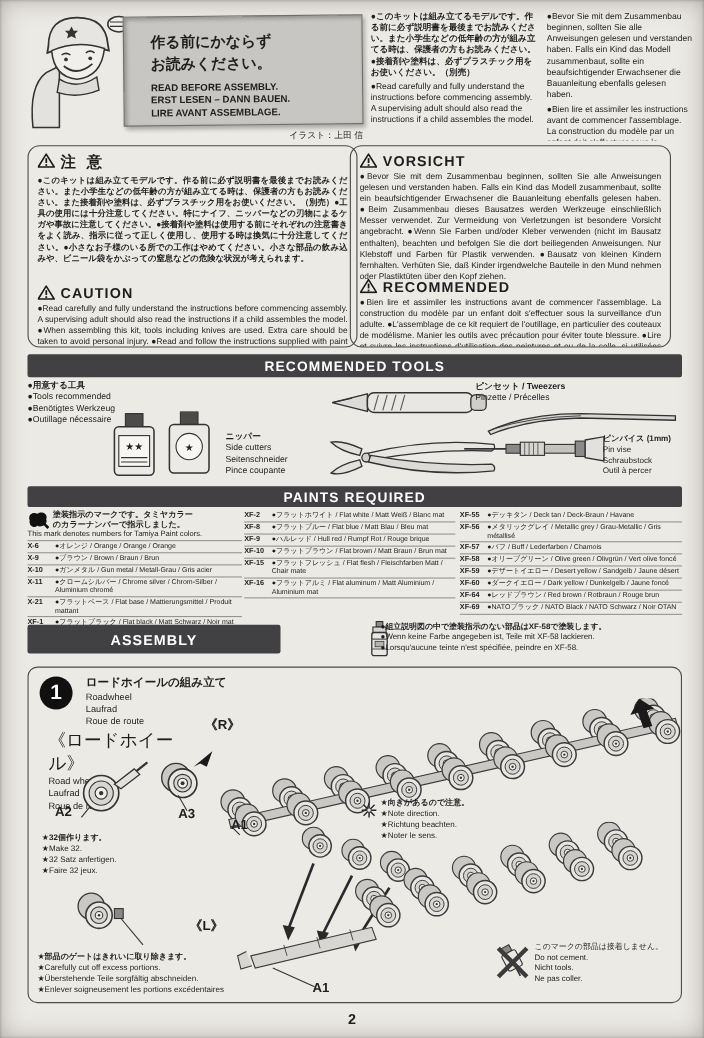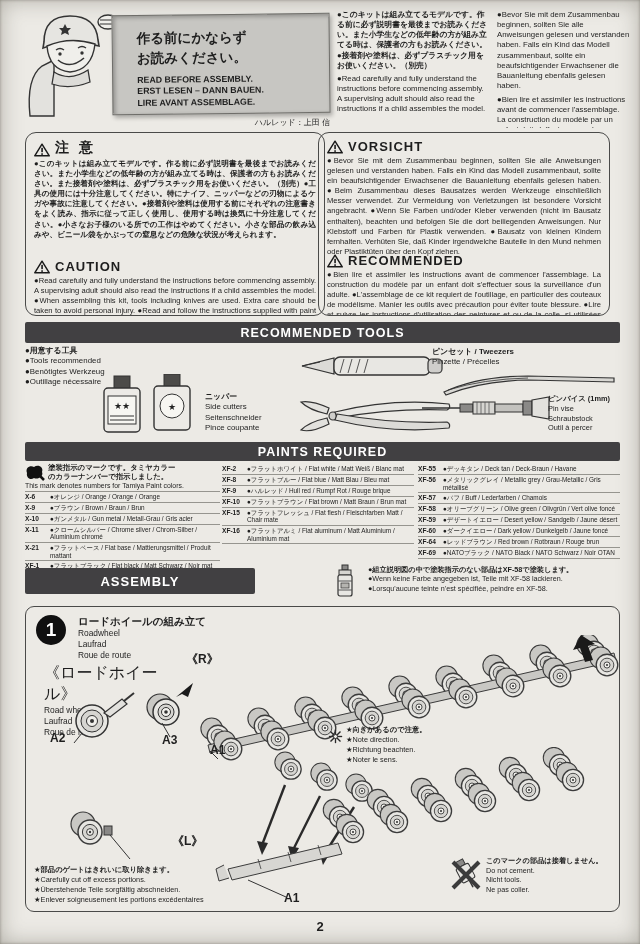--- a/index.html
+++ b/index.html
@@ -11,21 +11,21 @@
   .jp{font-weight:bold}
   .tiny{font-size:7.8px;line-height:1.3}
   .bar{background:#414042;color:#fff;font-weight:bold;text-align:center;
        font-size:12.5px;letter-spacing:1px;border-radius:2px;display:flex;align-items:center;justify-content:center}
   .sign{background:#c7c6c2;border:1px solid #6f6e6a;transform:rotate(-.6deg);
         box-shadow:inset 2px 2px 4px rgba(0,0,0,.28), 2px 3px 4px rgba(0,0,0,.28);padding:13px 6px 6px 24px}
   .sign .sjp{font-size:13.5px;font-weight:bold;line-height:1.5}
   .sign .slat{font-size:8.8px;font-weight:bold;line-height:1.35;margin-top:5px}
   .credit{font-size:8px;text-align:right}
   .wbox{border:1.6px solid #4a4a49;border-radius:11px;padding:6px 8px 4px;background:transparent;overflow:hidden}
-  .wtitle{display:flex;align-items:flex-end;gap:5px;margin-bottom:2px}
+  .wtitle{display:flex;align-items:flex-start;gap:5px;margin-bottom:2px}
   .wtitle .tt{font-weight:bold;font-size:13px;letter-spacing:1px}
   .wbody{font-size:7.6px;line-height:1.33;text-align:justify;margin-bottom:4px}
   .tri{width:16px;height:14px;flex:0 0 auto}
   .tlist div{font-size:7.9px;line-height:1.32;font-weight:bold}
   .tlist .lat{font-weight:normal}
   .prow{display:flex;gap:2px;border-bottom:.5px solid #96958f;padding:1px 0;align-items:flex-start}
   .pcode{font-weight:bold;font-size:6.6px;min-width:23px;line-height:1.2}
   .pname{font-size:6.4px;line-height:1.2}
   .pnote{font-size:7.4px;font-weight:bold;line-height:1.25}
   .pnote-en{font-size:6.9px;line-height:1.2;border-bottom:.5px solid #96958f;padding-bottom:1px}
@@ -91,21 +91,21 @@
 
   <div class="abs sign" style="left:112px;top:14px;width:218px;height:100px">
     <div class="sjp">作る前にかならず</div>
     <div class="sjp">お読みください。</div>
     <div class="slat">
       <div>READ BEFORE ASSEMBLY.</div>
       <div>ERST LESEN – DANN BAUEN.</div>
       <div>LIRE AVANT ASSEMBLAGE.</div>
     </div>
   </div>
-  <div class="abs credit" style="left:150px;top:117px;width:180px">ハルレッド：上田 信</div>
+  <div class="abs credit" style="left:150px;top:117px;width:180px">イラスト：上田 信</div>
 
   <div class="abs" style="left:337px;top:10px;width:153px;height:118px;overflow:hidden">
     <p class="tiny jp">●このキットは組み立てるモデルです。作る前に必ず説明書を最後までお読みください。また小学生などの低年齢の方が組み立てる時は、保護者の方もお読みください。</p>
     <p class="tiny jp">●接着剤や塗料は、必ずプラスチック用をお使いください。（別売）</p>
     <p class="tiny" style="margin-top:3px">●Read carefully and fully understand the instructions before commencing assembly. A supervising adult should also read the instructions if a child assembles the model.</p>
   </div>
   <div class="abs" style="left:497px;top:10px;width:133px;height:118px;overflow:hidden">
     <p class="tiny">●Bevor Sie mit dem Zusammenbau beginnen, sollten Sie alle Anweisungen gelesen und verstanden haben. Falls ein Kind das Modell zusammenbaut, sollte ein beaufsichtigender Erwachsener die Bauanleitung ebenfalls gelesen haben.</p>
     <p class="tiny" style="margin-top:4px">●Bien lire et assimiler les instructions avant de commencer l'assemblage. La construction du modèle par un enfant doit s'effectuer sous la surveillance d'un adulte.</p>
   </div>
@@ -326,21 +326,21 @@
 
   <div class="abs bar" style="left:25px;top:568px;width:230px;height:26px;font-size:13px">ASSEMBLY</div>
   <svg class="abs" style="left:336px;top:564px" width="18" height="34" viewBox="0 0 18 34">
     <rect x="6" y="1" width="6" height="5" fill="#8a8987" stroke="#333"></rect>
     <rect x="3" y="6" width="12" height="5" fill="#d6d5d1" stroke="#333"></rect>
     <rect x="2" y="11" width="14" height="21" rx="2" fill="#e8e7e3" stroke="#333" stroke-width="1.2"></rect>
     <line x1="2" y1="17" x2="16" y2="17" stroke="#555"></line>
       <line x1="2" y1="26" x2="16" y2="26" stroke="#555"></line>
     <rect x="5" y="19" width="8" height="5" fill="#b5b4b0" stroke="#333" stroke-width=".7"></rect>
   </svg>
-  <div class="abs" style="left:368px;top:565px;width:265px">
+  <div class="abs" style="left:346px;top:565px;width:265px">
     <div style="font-size:7.2px;line-height:1.3;font-weight:bold">●組立説明図の中で塗装指示のない部品はXF-58で塗装します。</div>
     <div style="font-size:7.2px;line-height:1.3">●Wenn keine Farbe angegeben ist, Teile mit XF-58 lackieren.</div>
     <div style="font-size:7.2px;line-height:1.3">●Lorsqu'aucune teinte n'est spécifiée, peindre en XF-58.</div>
   </div>
 
   <div class="abs stepbox" style="left:25px;top:606px;width:595px;height:306px">
 
     <div class="abs stepcirc" style="left:10px;top:8px">1</div>
     <div class="abs" style="left:52px;top:8px;width:200px">
       <div class="sttl">ロードホイールの組み立て</div>
@@ -370,20 +370,26 @@
       <circle cx="102" cy="35" r="8" fill="#d6d5d1" stroke="#333"></circle>
       <circle cx="102" cy="35" r="4.5" fill="#f2f1ed" stroke="#333"></circle>
       <circle cx="102" cy="35" r="1.8" fill="#333"></circle>
       <path d="M112 20 l17 -14 -5 14 -6 -3 z" fill="#1a1a1a"></path>
       <line x1="18" y1="56" x2="10" y2="66" stroke="#333" stroke-width="1"></line>
       <line x1="98" y1="46" x2="106" y2="60" stroke="#333" stroke-width="1"></line>
     </svg>
     <div class="abs plabel" style="left:24px;top:124px">A2</div>
     <div class="abs plabel" style="left:136px;top:126px">A3</div>
 
+    <div class="abs star" style="left:12px;top:150px;width:120px">
+      <div style="font-weight:bold">★32個作ります。</div>
+      <div>★Make 32.</div>
+      <div>★32 Satz anfertigen.</div>
+      <div>★Faire 32 jeux.</div>
+    </div>
 
     <svg class="abs" style="left:170px;top:28px" width="430" height="127" viewBox="0 0 430 127">
       <g>
         <use href="#wpair" transform="translate(22,101) scale(.9)"></use>
           <use href="#wpair" transform="translate(69,91) scale(.9)"></use>
         <use href="#wpair" transform="translate(116,80) scale(.9)"></use>
           <use href="#wpair" transform="translate(163,70) scale(.9)"></use>
         <use href="#wpair" transform="translate(210,59) scale(.9)"></use>
           <use href="#wpair" transform="translate(257,49) scale(.9)"></use>
         <use href="#wpair" transform="translate(304,38) scale(.9)"></use>
@@ -478,21 +484,21 @@
         <rect x="12" y="2" width="8" height="6" fill="#8a8987" stroke="#333"></rect>
         <rect x="9" y="8" width="14" height="16" rx="2" fill="#e8e7e3" stroke="#333"></rect>
         <line x1="16" y1="24" x2="16" y2="32" stroke="#333" stroke-width="1.5"></line>
       </g>
       <g stroke="#3b3b3b" stroke-width="4">
           <line x1="3" y1="5" x2="29" y2="31"></line>
           <line x1="29" y1="5" x2="3" y2="31"></line>
         </g>
     </svg>
     <div class="abs" style="left:460px;top:249px;width:130px">
-      <div style="font-size:7.2px;line-height:1.35;font-weight:bold">このマークの部品は接着しません。</div>
+      <div style="font-size:7.2px;line-height:1.35;font-weight:normal">このマークの部品は接着しません。</div>
       <div style="font-size:7.2px;line-height:1.35">Do not cement.</div>
       <div style="font-size:7.2px;line-height:1.35">Nicht tools.</div>
       <div style="font-size:7.2px;line-height:1.35">Ne pas coller.</div>
     </div>
   </div>
 
   <div class="abs pageno" style="left:0;top:919px">2</div>
 </div>
 
 </body></html>

